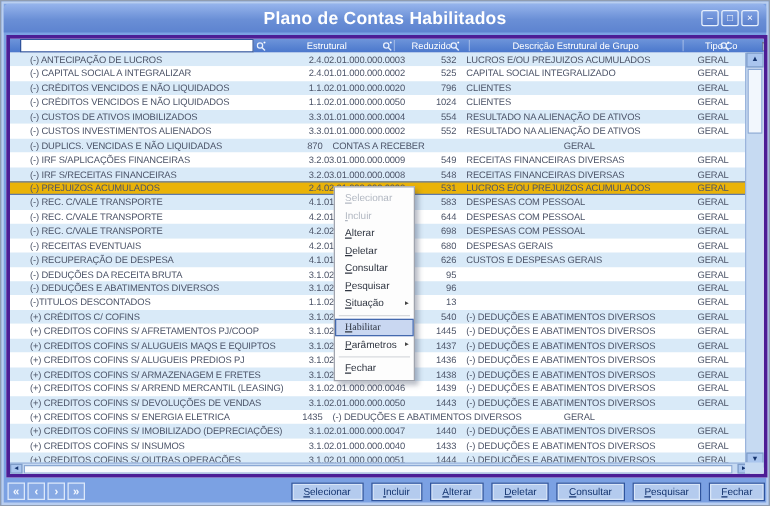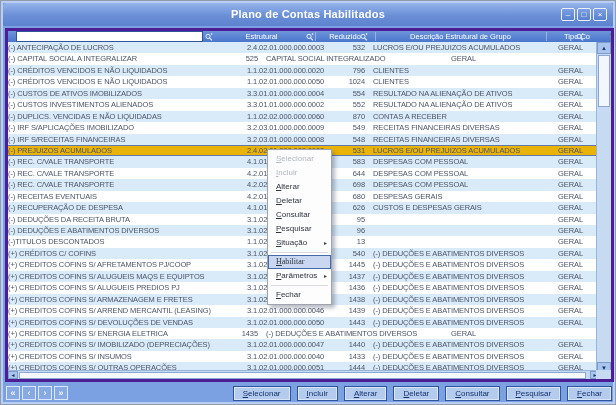--- a/index.html
+++ b/index.html
@@ -6,21 +6,21 @@
   html,body { width:616px; height:405px; overflow:hidden; background:#aab6c8;
               font-family:"Liberation Sans","DejaVu Sans",sans-serif; }
   .window { position:absolute; inset:0; background:#7ba1e3;
             border:1px solid #8f9cb0; box-shadow: inset 0 0 0 2px #b9cef0; }
 
   
   .titlebar { position:absolute; left:2px; top:2px; right:2px; height:23px;
               background:linear-gradient(#96b4ec,#6a8fd6 55%,#5d83d0);
               border-radius:4px 4px 0 0; }
   .title { line-height:23px; text-align:center; color:#fff; font-weight:bold;
-           font-size:11px; letter-spacing:.2px; }
+           font-size:14px; letter-spacing:.2px; }
   .controls { position:absolute; right:6px; top:5px; display:flex; gap:2px; }
   .ctl { width:14px; height:13px; background:linear-gradient(#7d9fe2,#5b80cc);
          border:1px solid #e9f1fd; border-radius:2px; color:#fff; font-size:8px;
          line-height:11px; text-align:center; cursor:default; }
 
   
   .grid { position:absolute; left:4px; top:27px; width:609px; height:354px;
           border:3px solid #4c1d95; background:#fff; overflow:hidden; }
   .ghead { position:absolute; left:0; top:0; width:607px; height:11px;
            background:linear-gradient(#6e95da,#4a77cc); color:#fff; font-size:7.5px; }
@@ -33,21 +33,21 @@
   .mag { position:absolute; top:2px; width:8px; height:8px; }
   .trash { position:absolute; top:1px; width:8px; height:9px; }
 
   .tbody { position:absolute; left:0; top:11px; width:592px; height:332px; overflow:hidden; }
   .row { display:flex; height:11.45px; line-height:11.5px; font-size:7.5px;
          color:#4c5468; letter-spacing:-.1px; white-space:nowrap; background:#fff; }
   .row.alt { background:#d9eaf8; }
   .row.selected { background:#eab308;
          box-shadow: inset 0 1px 0 #6079a8, inset 0 -1px 0 #6079a8; }
   .c { overflow:visible; flex:none; }
-  .c-name { width:195px; padding-left:0; }
+  .c-name { width:195px; padding-left:16px; }
   .c-estr { width:107px; padding-left:44px; }
   .c-red  { width:60px; text-align:right; padding-right:5px; }
   .c-desc { width:171px; padding-left:3px; }
   .c-tipo { width:59px; text-align:center; }
 
   
   .vscroll { position:absolute; right:0; top:11px; width:15px; height:332px;
              background:#c6daf2; border-left:1px solid #9ab4dc; }
   .sbtn { position:absolute; background:#a9c5ee; border:1px solid #7e9cc8;
           color:#16356e; text-align:center; cursor:default; }
@@ -143,20 +143,21 @@
     <div class="tbody">
         <div class="row alt">
     <span class="c c-name">(-) ANTECIPAÇÃO DE LUCROS</span>
     <span class="c c-estr">2.4.02.01.000.000.0003</span>
     <span class="c c-red">532</span>
     <span class="c c-desc">LUCROS E/OU PREJUIZOS ACUMULADOS</span>
     <span class="c c-tipo">GERAL</span>
   </div>
         <div class="row">
     <span class="c c-name">(-) CAPITAL SOCIAL A INTEGRALIZAR</span>
+    <span class="c c-estr">2.4.01.01.000.000.0002</span>
     <span class="c c-red">525</span>
     <span class="c c-desc">CAPITAL SOCIAL INTEGRALIZADO</span>
     <span class="c c-tipo">GERAL</span>
   </div>
         <div class="row alt">
     <span class="c c-name">(-) CRÉDITOS VENCIDOS E NÃO LIQUIDADOS</span>
     <span class="c c-estr">1.1.02.01.000.000.0020</span>
     <span class="c c-red">796</span>
     <span class="c c-desc">CLIENTES</span>
     <span class="c c-tipo">GERAL</span>
@@ -177,27 +178,26 @@
   </div>
         <div class="row">
     <span class="c c-name">(-) CUSTOS INVESTIMENTOS ALIENADOS</span>
     <span class="c c-estr">3.3.01.01.000.000.0002</span>
     <span class="c c-red">552</span>
     <span class="c c-desc">RESULTADO NA ALIENAÇÃO DE ATIVOS</span>
     <span class="c c-tipo">GERAL</span>
   </div>
         <div class="row alt">
     <span class="c c-name">(-) DUPLICS. VENCIDAS E NÃO LIQUIDADAS</span>
-    <span class="c c-estr">1.1.02.02.000.000.0060</span>
     <span class="c c-red">870</span>
     <span class="c c-desc">CONTAS A RECEBER</span>
     <span class="c c-tipo">GERAL</span>
   </div>
         <div class="row">
-    <span class="c c-name">(-) IRF S/APLICAÇÕES IMOBILIZADO</span>
+    <span class="c c-name">(-) IRF S/APLICAÇÕES FINANCEIRAS</span>
     <span class="c c-estr">3.2.03.01.000.000.0009</span>
     <span class="c c-red">549</span>
     <span class="c c-desc">RECEITAS FINANCEIRAS DIVERSAS</span>
     <span class="c c-tipo">GERAL</span>
   </div>
         <div class="row alt">
     <span class="c c-name">(-) IRF S/RECEITAS FINANCEIRAS</span>
     <span class="c c-estr">3.2.03.01.000.000.0008</span>
     <span class="c c-red">548</span>
     <span class="c c-desc">RECEITAS FINANCEIRAS DIVERSAS</span>

